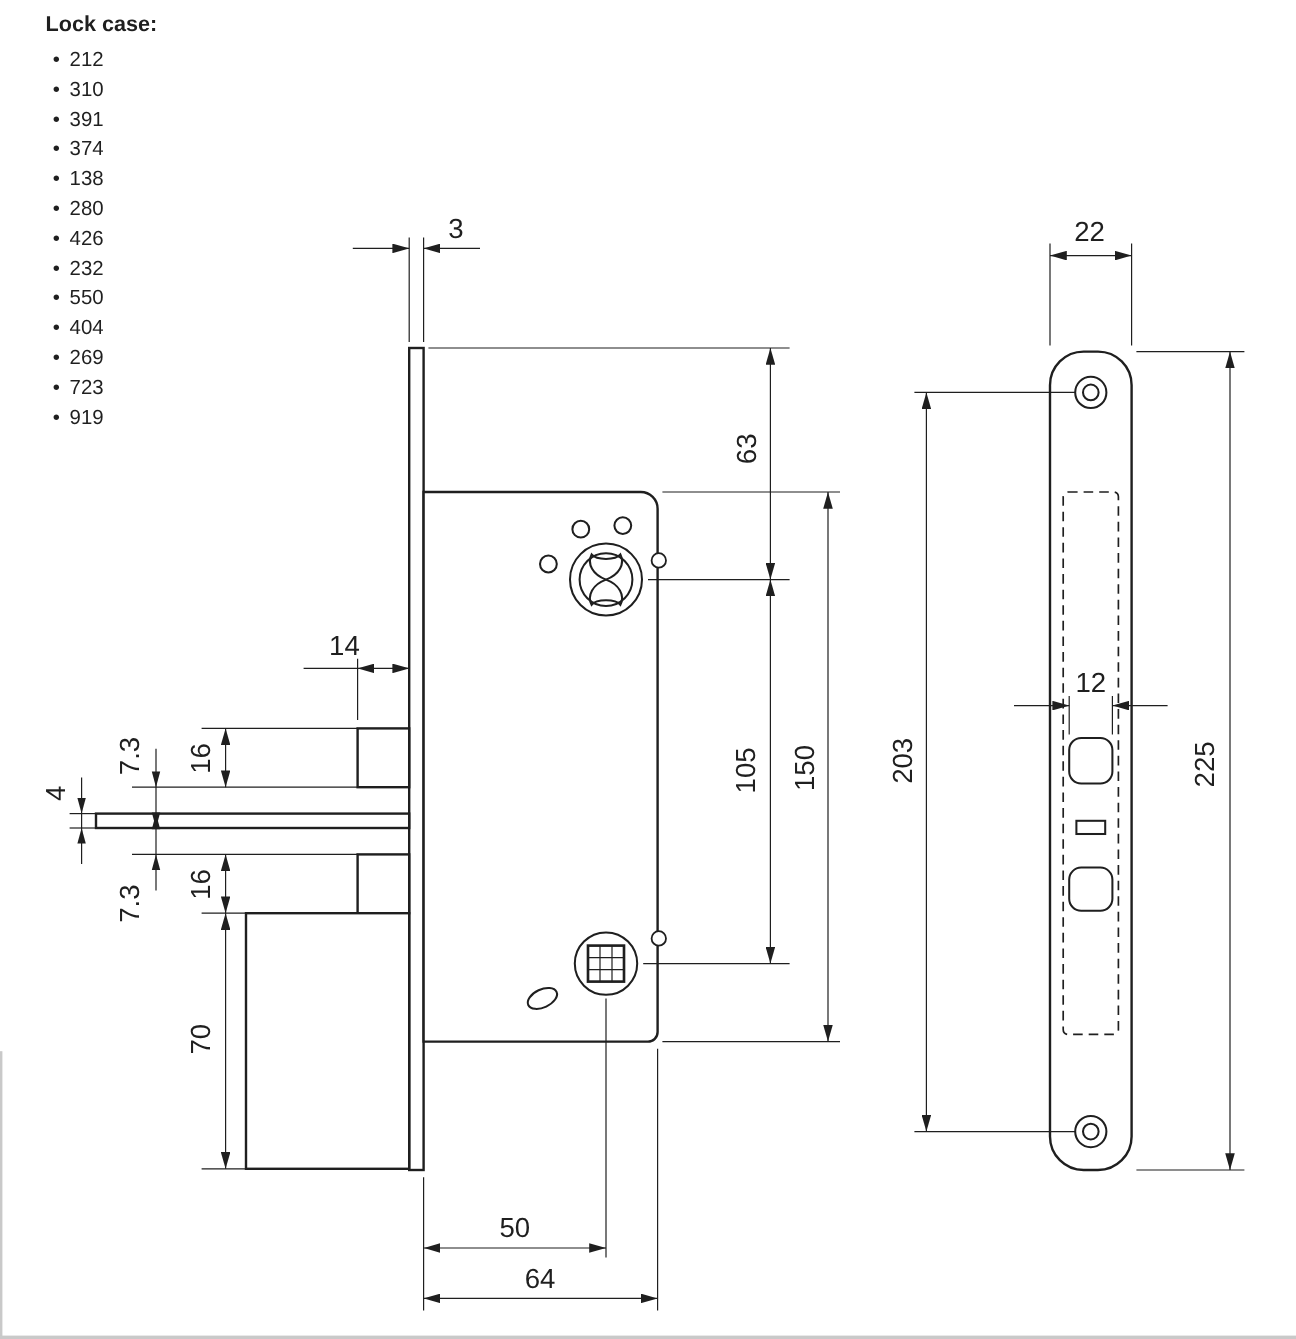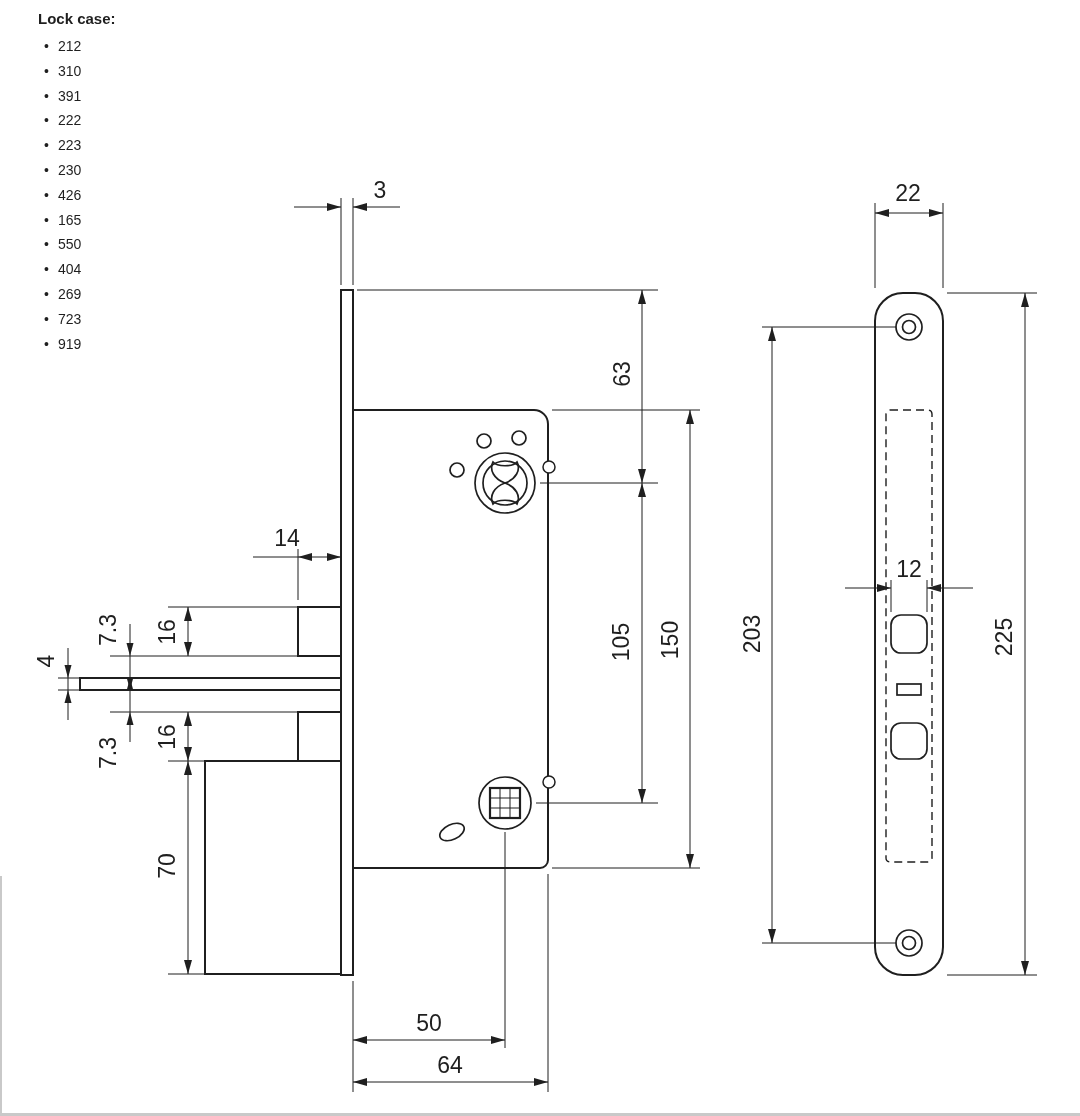--- a/index.html
+++ b/index.html
@@ -2,23 +2,23 @@
 <html style="--line: #1f1f1f;"><head>
 <meta charset="utf-8">
 <style>
   html,body { margin:0; padding:0; background:#ffffff; }
   .canvas {
     position:relative; width:1080px; height:1116px; background:#ffffff;
     font-family:"Liberation Sans", sans-serif; overflow:hidden;
   }
   
   .lock-list { position:absolute; left:38px; top:10px; color:var(--line,#1f1f1f); }
-  .lock-list h3 { font-size:15px; font-weight:bold; margin:0 0 7px 0; }
+  .lock-list h3 { font-size:18px; font-weight:bold; margin:0 0 7px 0; }
   .lock-list ul { list-style:none; margin:0; padding:0 0 0 20px; }
-  .lock-list li { font-size:14px; line-height:24.8px; position:relative; }
+  .lock-list li { font-size:17px; line-height:24.8px; position:relative; }
   .lock-list li::before { content:"\2022"; position:absolute; left:-14px; }
   
   svg.drawing { position:absolute; left:0; top:0; }
   .ln  { stroke:var(--line,#1f1f1f); stroke-width:1; fill:none; }
   .pt  { stroke:var(--line,#1f1f1f); stroke-width:2; fill:#ffffff; }
   .pt2 { stroke:var(--line,#1f1f1f); stroke-width:1.7; fill:none; }
   .ptw { stroke:var(--line,#1f1f1f); stroke-width:1.5; fill:#ffffff; }
   .sq  { stroke:var(--line,#1f1f1f); stroke-width:2.2; fill:none; }
   .dash{ stroke:var(--line,#1f1f1f); stroke-width:1.4; fill:none; stroke-dasharray:8 5; }
   .arr { fill:var(--line,#1f1f1f); stroke:none; }
@@ -31,25 +31,25 @@
 <body style="background: rgb(255, 255, 255);">
 
 <div class="canvas">
 
   <div class="lock-list">
     <h3>Lock case:</h3>
     <ul>
       <li><span>212</span></li>
       <li><span>310</span></li>
       <li><span>391</span></li>
-      <li><span>222</span></li>
-      <li><span>223</span></li>
-      <li><span>230</span></li>
+      <li><span>374</span></li>
+      <li><span>138</span></li>
+      <li><span>280</span></li>
       <li><span>426</span></li>
-      <li><span>165</span></li>
+      <li><span>232</span></li>
       <li><span>550</span></li>
       <li><span>404</span></li>
       <li><span>269</span></li>
       <li><span>723</span></li>
       <li><span>919</span></li>
     </ul>
   </div>
 
   <svg class="drawing" width="1080" height="1116" viewBox="0 0 1080 1116">
     <defs>

